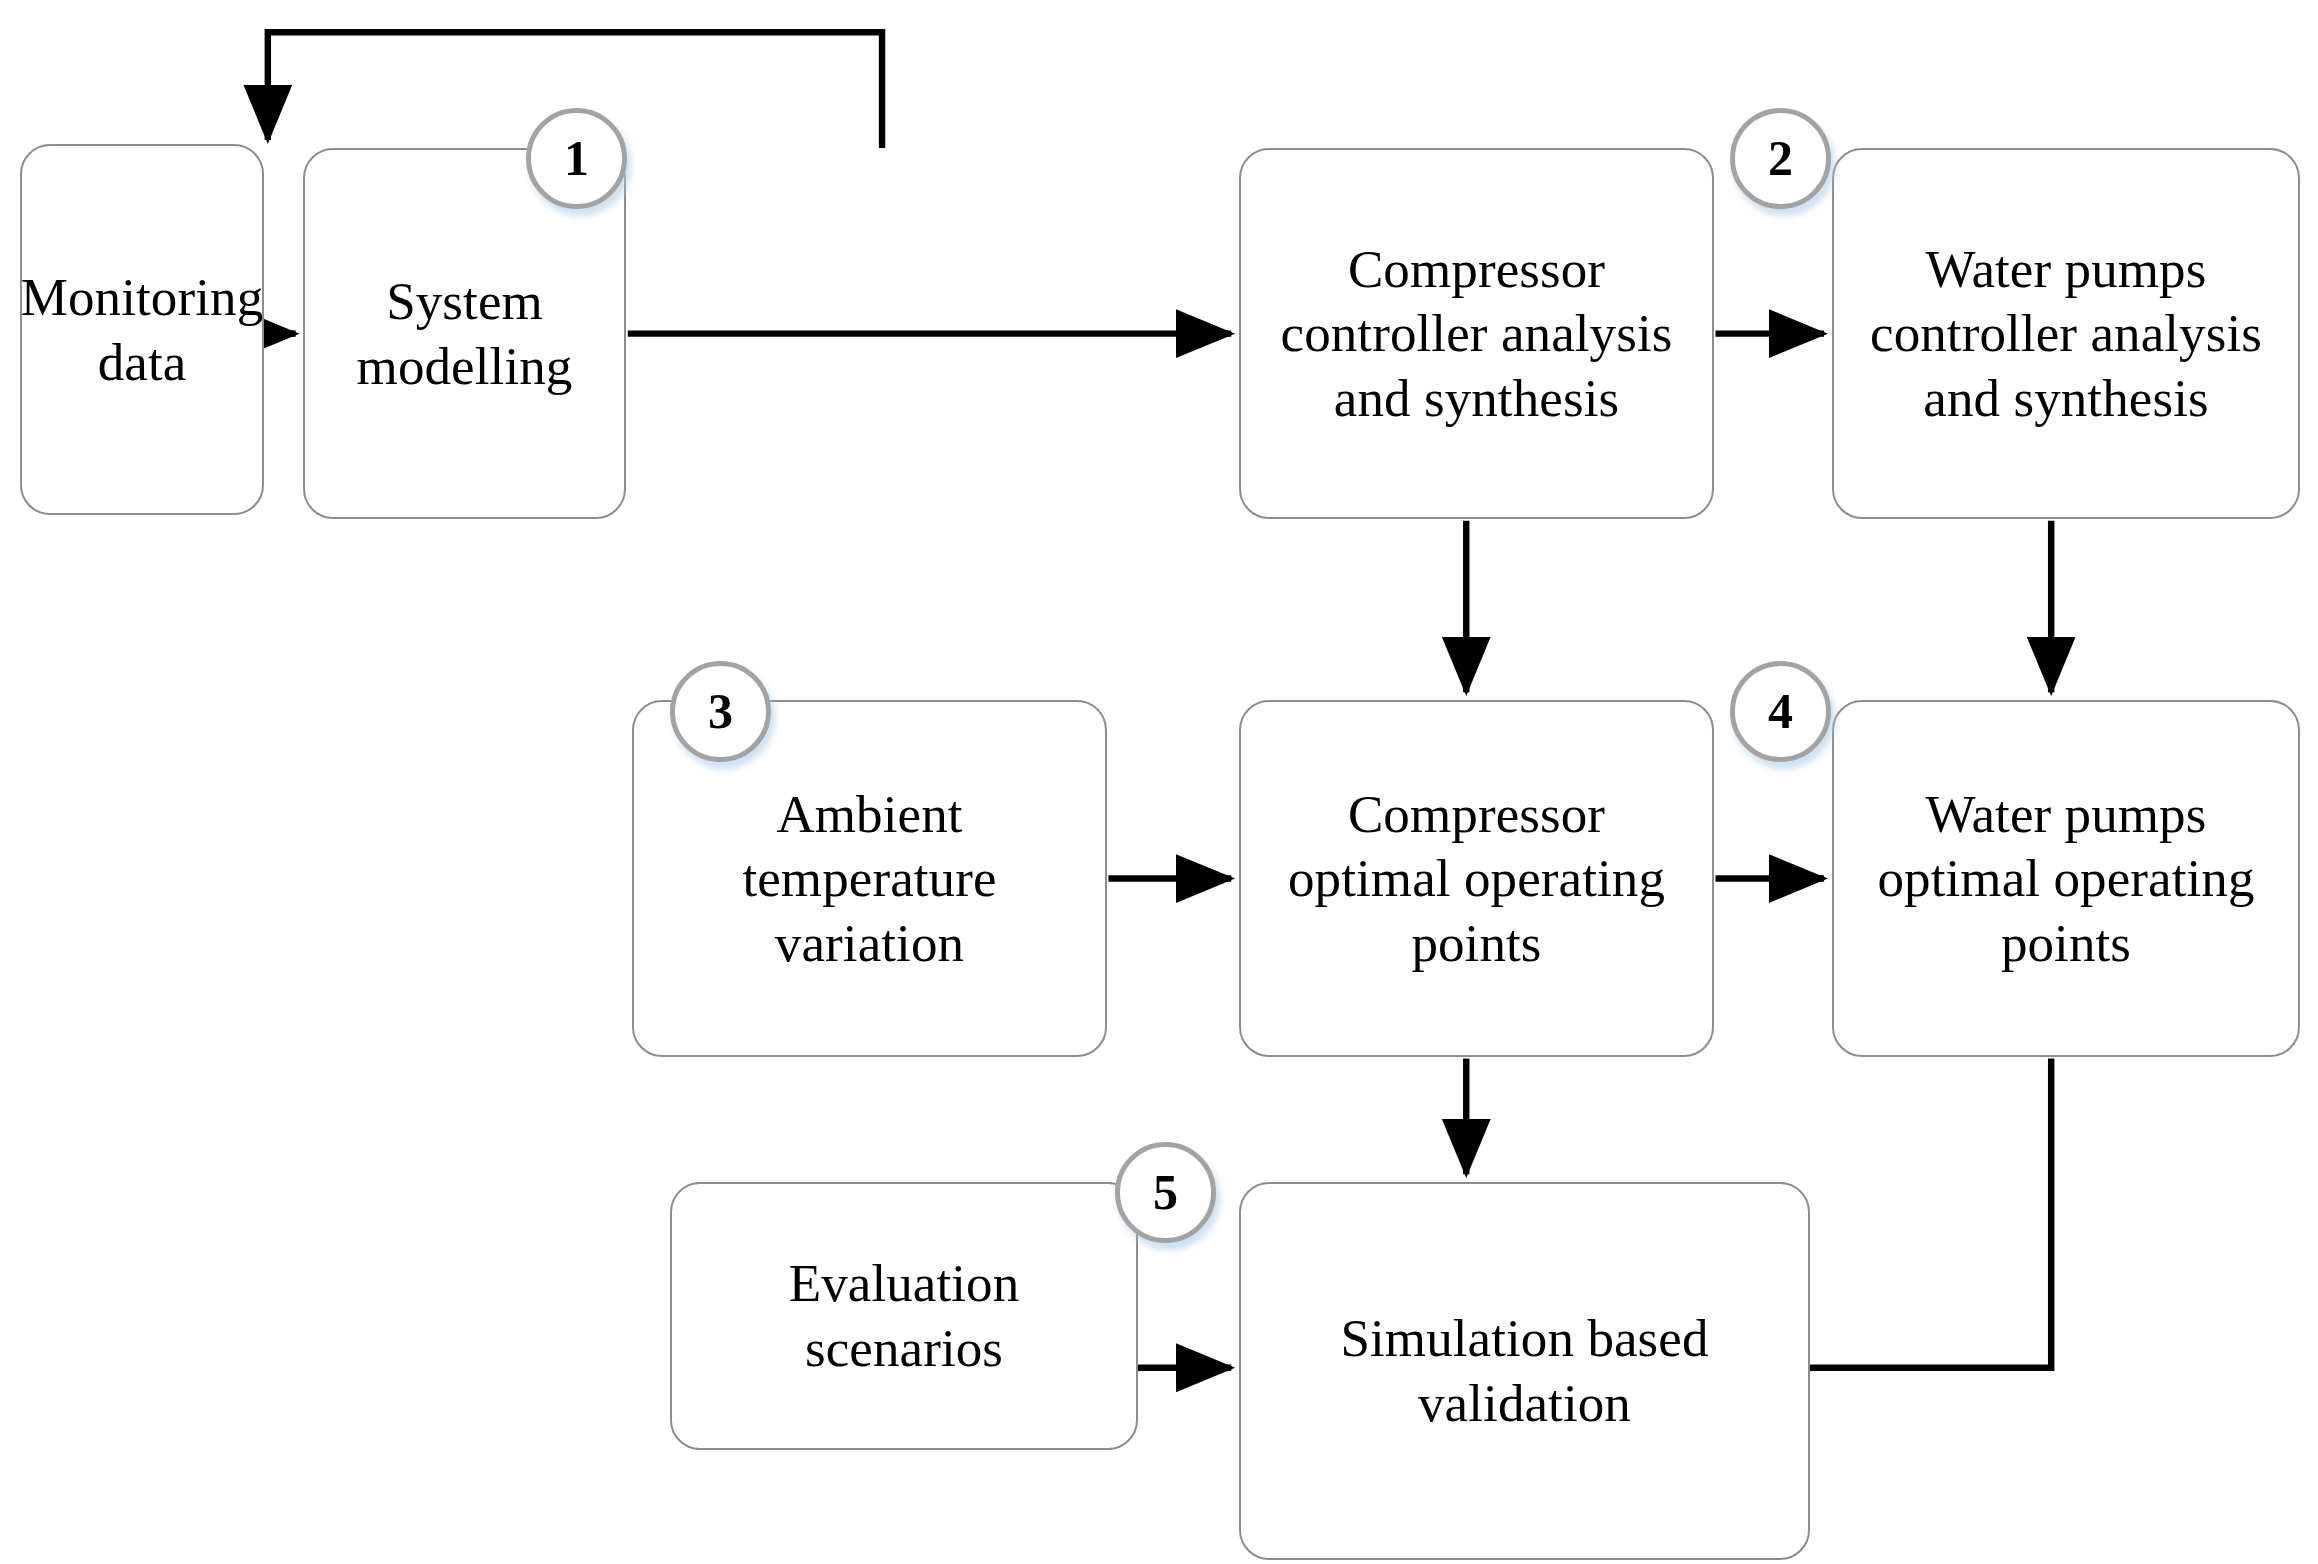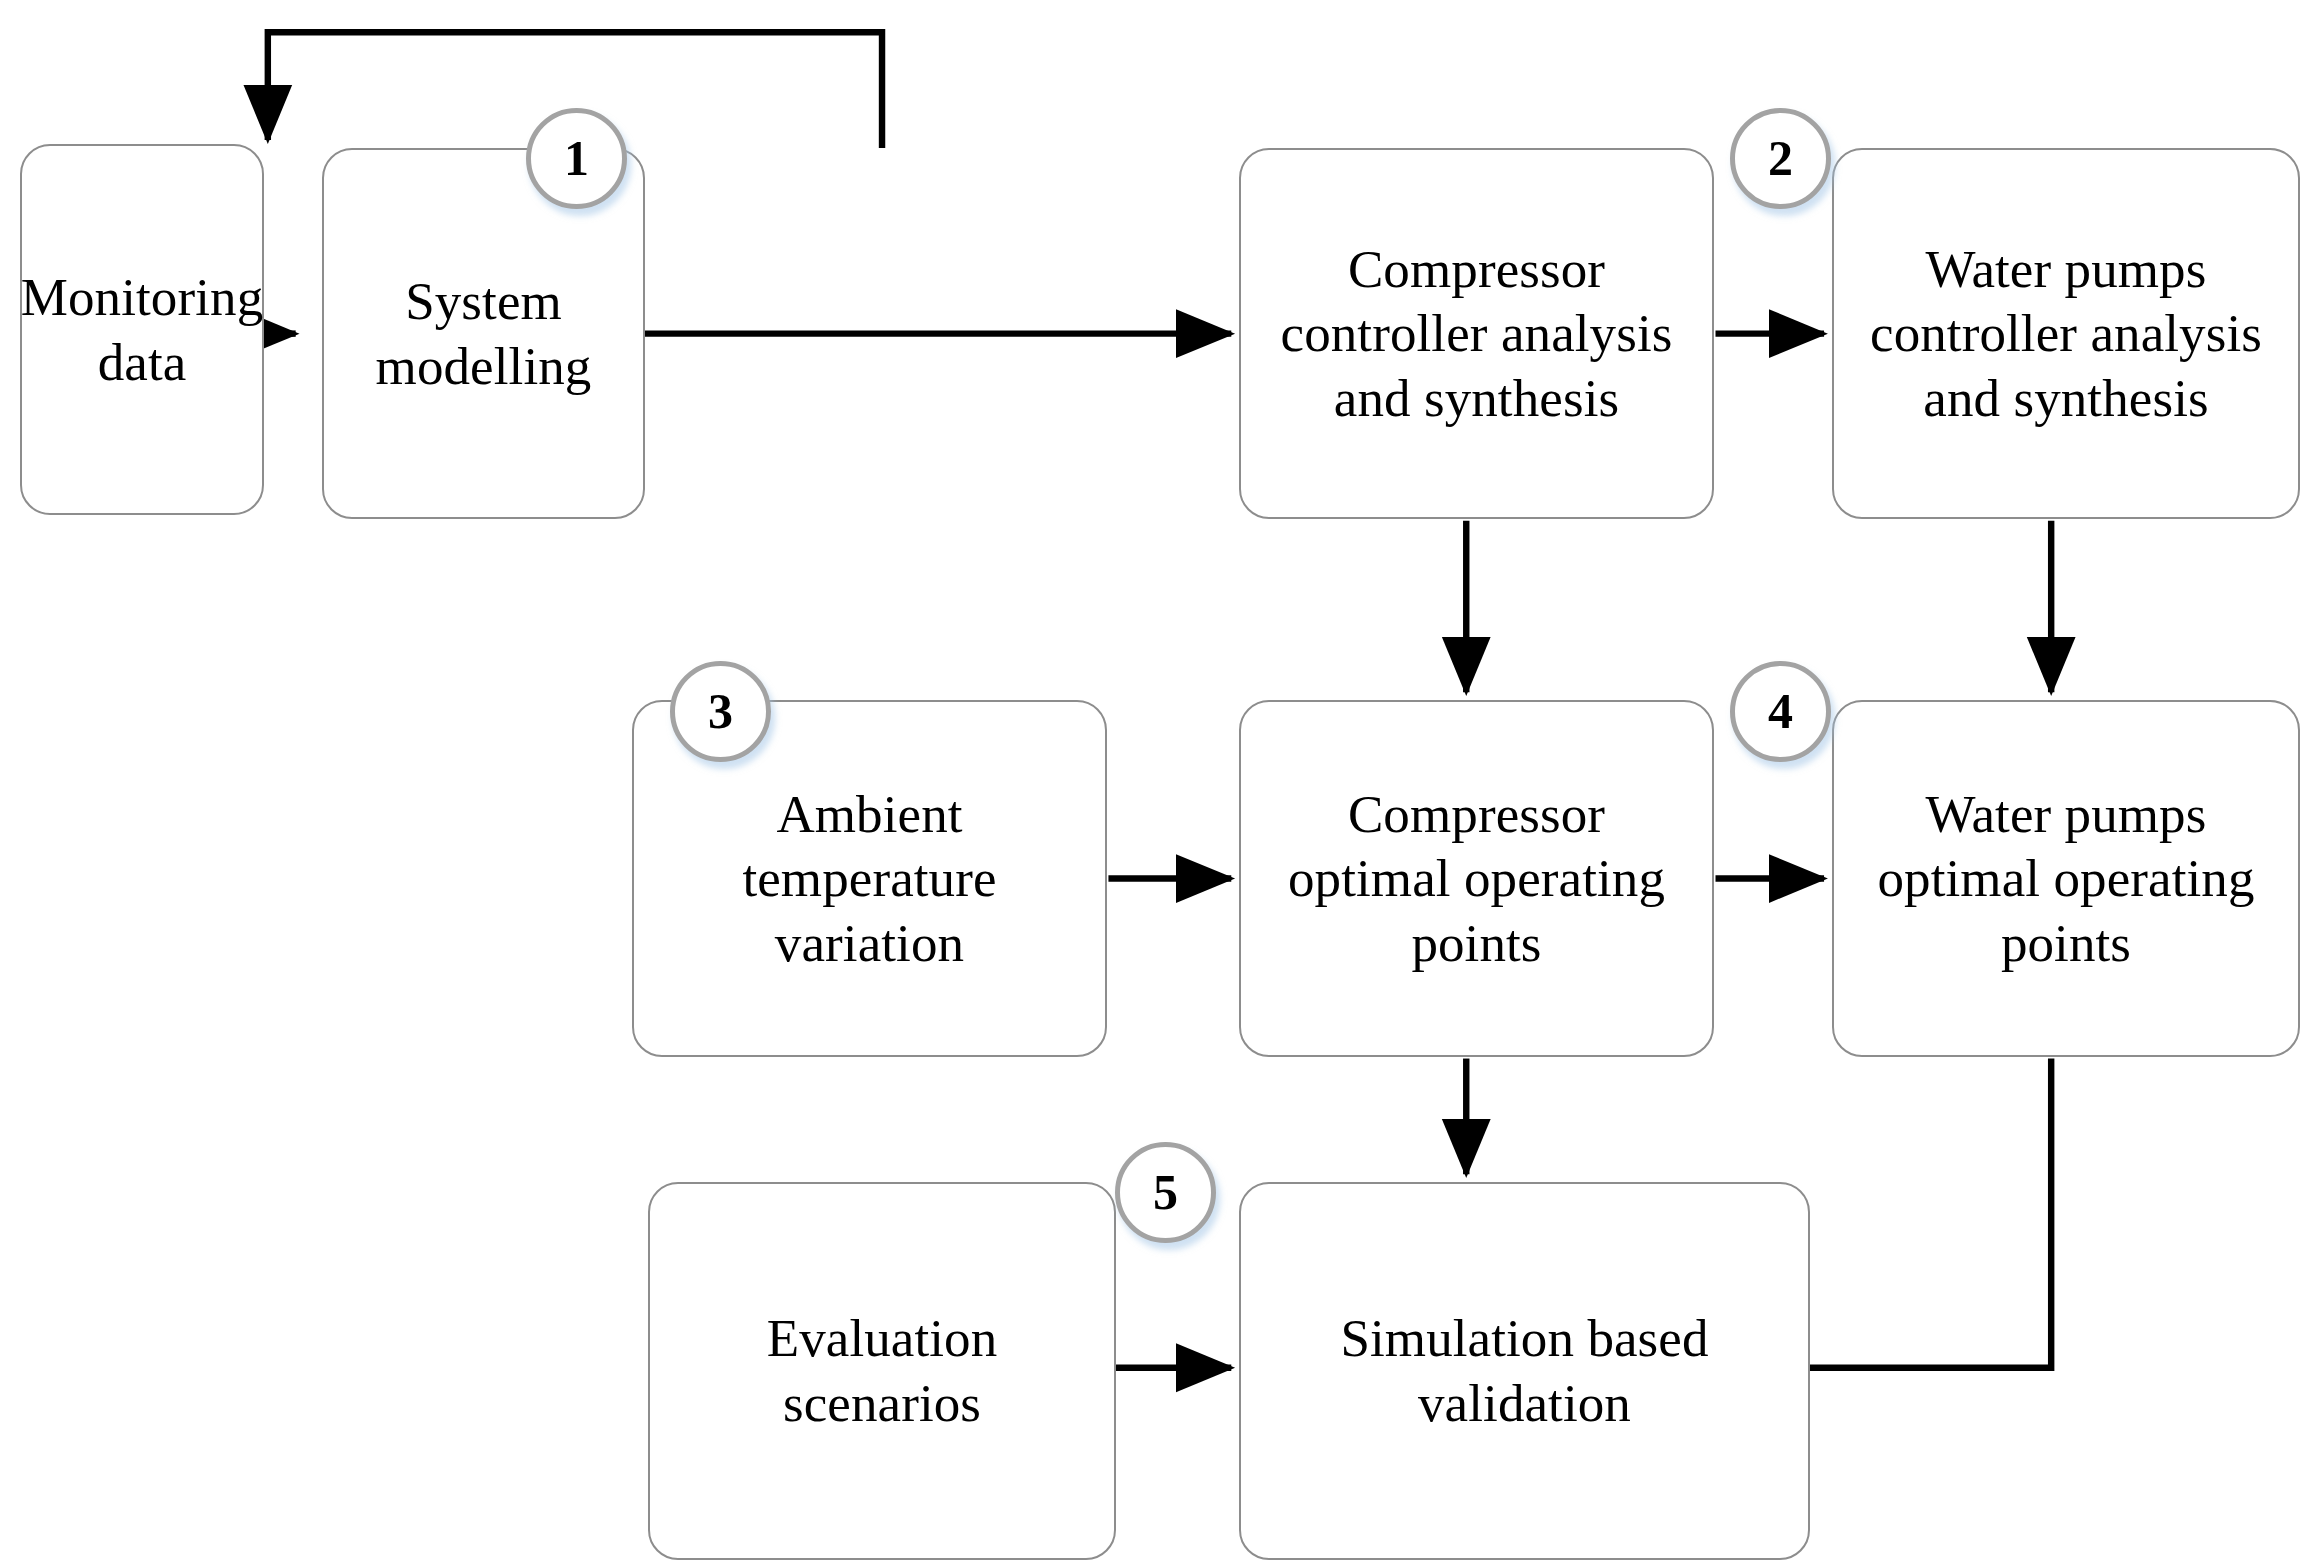--- a/index.html
+++ b/index.html
@@ -74,21 +74,21 @@
 
     <g>
       <path d="M 2872,1482 L 2872,1915 L 2413,1915" fill="none" stroke="#000" stroke-width="9" marker-end="url(#ah)"></path>
     </g>
   </svg>
 
   <div class="node" style="left:20px;top:144px;width:244px;height:371px;text-align:center;">
     <div class="label">Monitoring data</div>
   </div>
 
-  <div class="node" style="left:303px;top:148px;width:323px;height:371px;margin-left:19px;">
+  <div class="node" style="left:303px;top:148px;width:323px;height:371px;">
     <div class="label">System modelling</div>
   </div>
 
   <div class="node" style="left:1239px;top:148px;width:475px;height:371px;">
     <div class="label">Compressor<br>controller analysis<br>and synthesis</div>
   </div>
 
   <div class="node" style="left:1832px;top:148px;width:468px;height:371px;">
     <div class="label">Water pumps<br>controller analysis<br>and synthesis</div>
   </div>
@@ -98,21 +98,21 @@
   </div>
 
   <div class="node" style="left:1239px;top:700px;width:475px;height:357px;">
     <div class="label">Compressor<br>optimal operating<br>points</div>
   </div>
 
   <div class="node" style="left:1832px;top:700px;width:468px;height:357px;">
     <div class="label">Water pumps<br>optimal operating<br>points</div>
   </div>
 
-  <div class="node" style="left:648px;top:1182px;width:468px;height:378px;align-items:center;">
+  <div class="node" style="left:670px;top:1182px;width:468px;height:268px;align-items:center;">
     <div class="label">Evaluation<br>scenarios</div>
   </div>
 
   <div class="node" style="left:1239px;top:1182px;width:571px;height:378px;">
     <div class="label">Simulation based<br>validation</div>
   </div>
 
   <div class="badge" style="left:526px;top:108px;">
     <span>1</span>
   </div>

